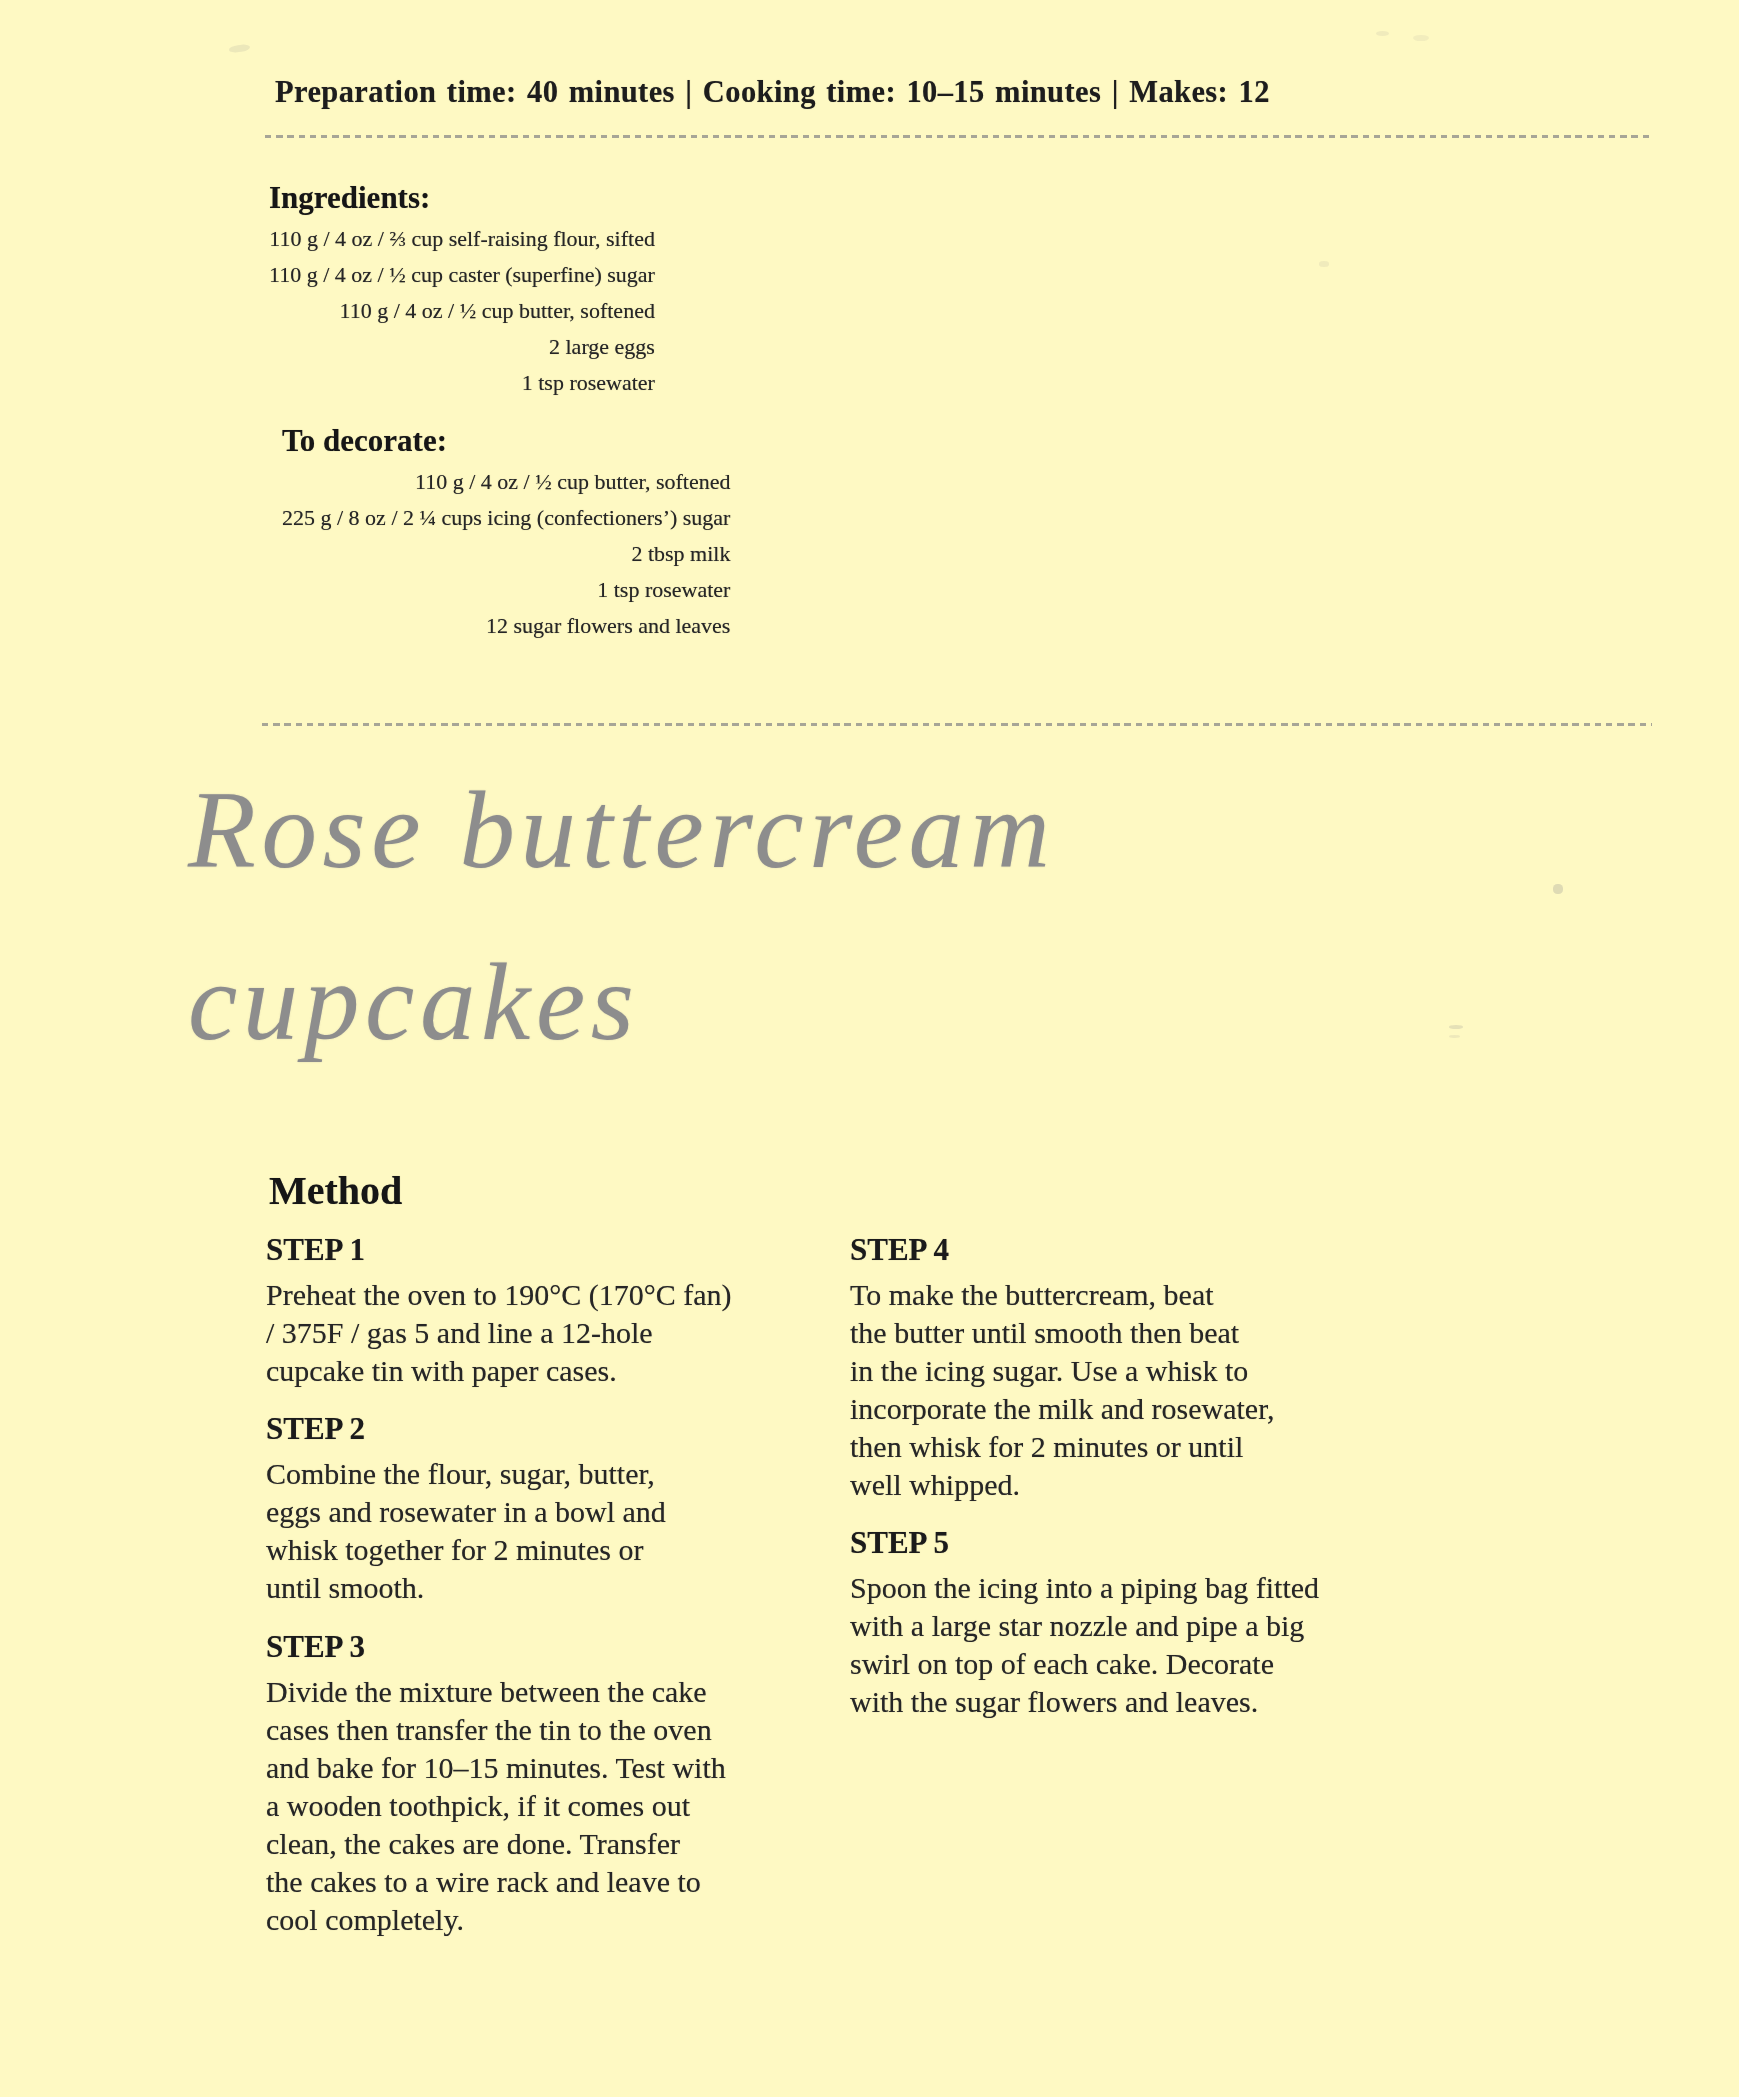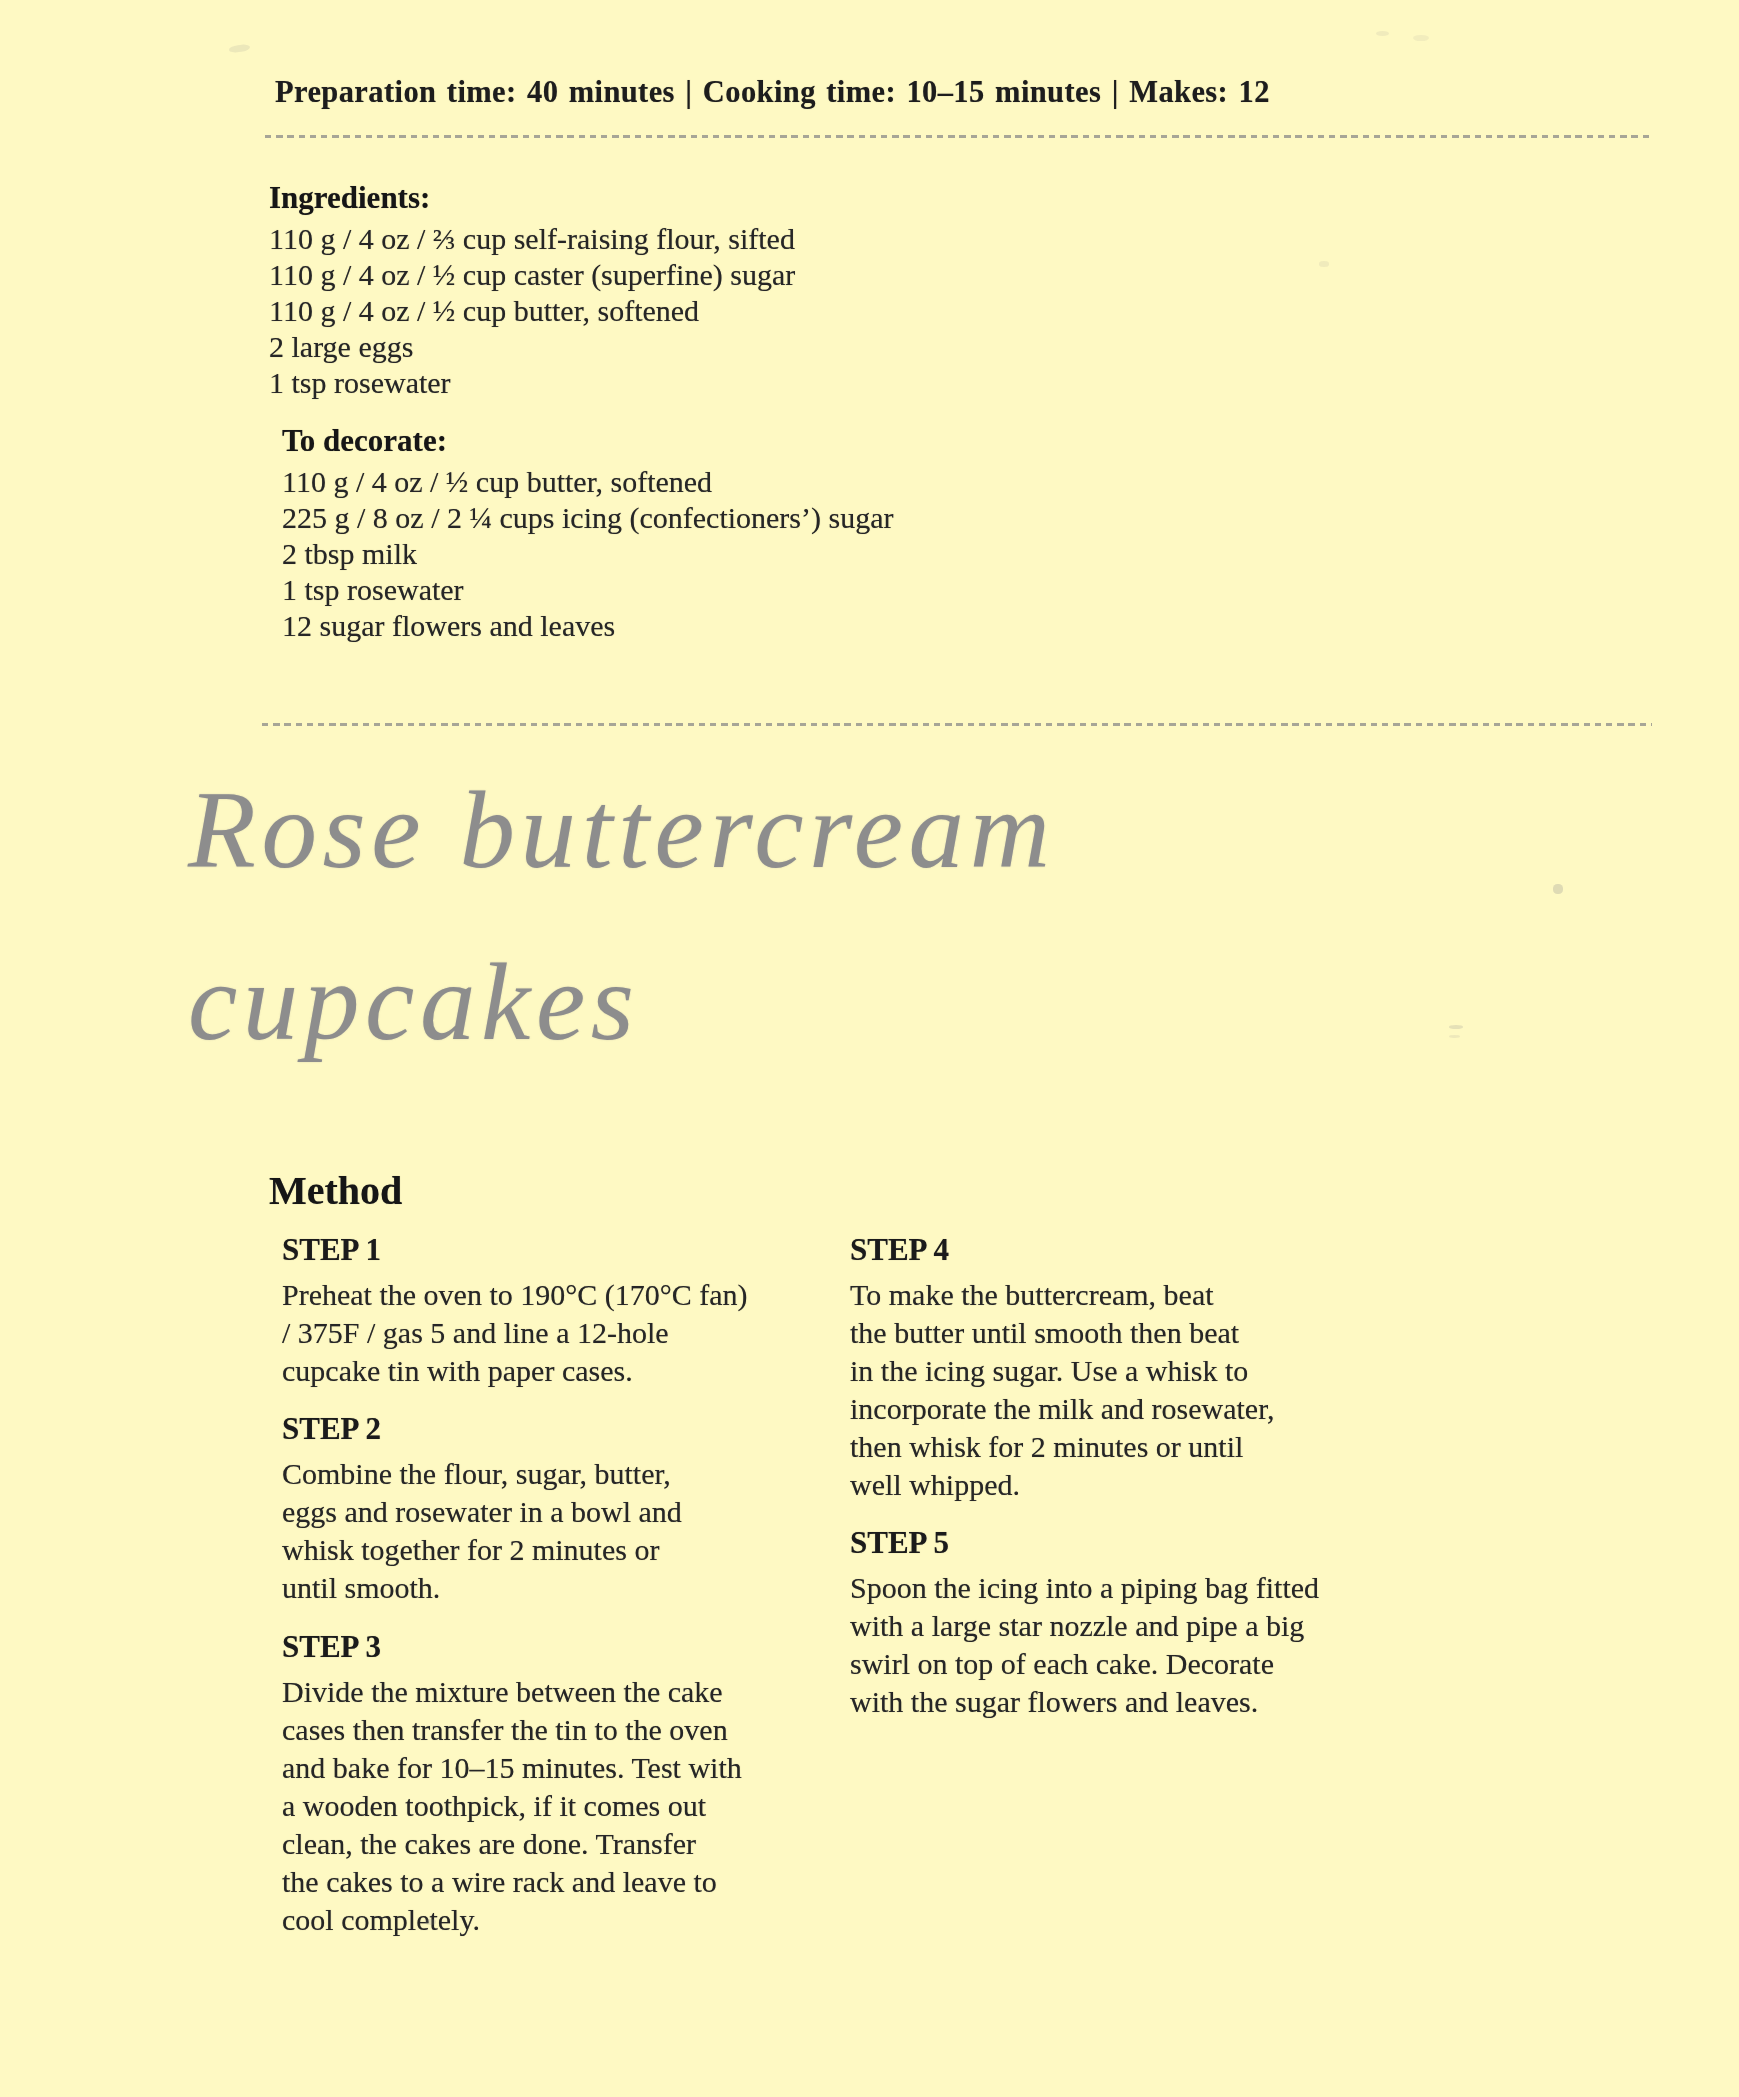--- a/index.html
+++ b/index.html
@@ -28,38 +28,38 @@
   .rule-2 { left:262px; top:723px; width:1390px; }
 
   
   .sect { position:absolute; }
   .sect h2 {
     margin:0; font-size:31px; font-weight:bold; color:#161616; line-height:1.12;
   }
   .ingredients { left:269px; top:181px; }
   .decorate    { left:282px; top:424px; }
   .list { margin-top:5.6px; }
-  .list-item { font-size:30px; line-height:36px; color:#262626; white-space:nowrap; }
+  .list-item { font-size:22px; line-height:36px; color:#262626; white-space:nowrap;text-align:right; }
 
   
   .script-title {
     position:absolute; left:188px; top:744px; margin:0;
     font-family:Liberation Serif, serif; font-style:italic; font-weight:400;
     font-size:111px; line-height:172px; letter-spacing:5.6px;
     color:#8d8d8d; text-shadow:0 0 1.6px rgba(141,141,141,.4);
   }
   .script-title .line { display:block; }
 
   
   .method-heading {
     position:absolute; left:269px; top:1167px; margin:0;
     font-size:40px; font-weight:bold; color:#161616;text-align:right;
   }
   .col { position:absolute; top:1232px; }
-  .col-left  { left:282px;  width:565px; }
+  .col-left  { left:266px;  width:565px; }
   .col-right { left:850px; width:573px; }
   .step { margin:0 0 21.7px 0; }
   .step h3 {
     margin:0 0 7.2px 0; font-size:31px; font-weight:bold; color:#1b1b1b; line-height:1.18;
   }
   .step p {
     margin:0; font-size:30px; line-height:38px; color:#262626; white-space:pre-line;
   }
 
   

